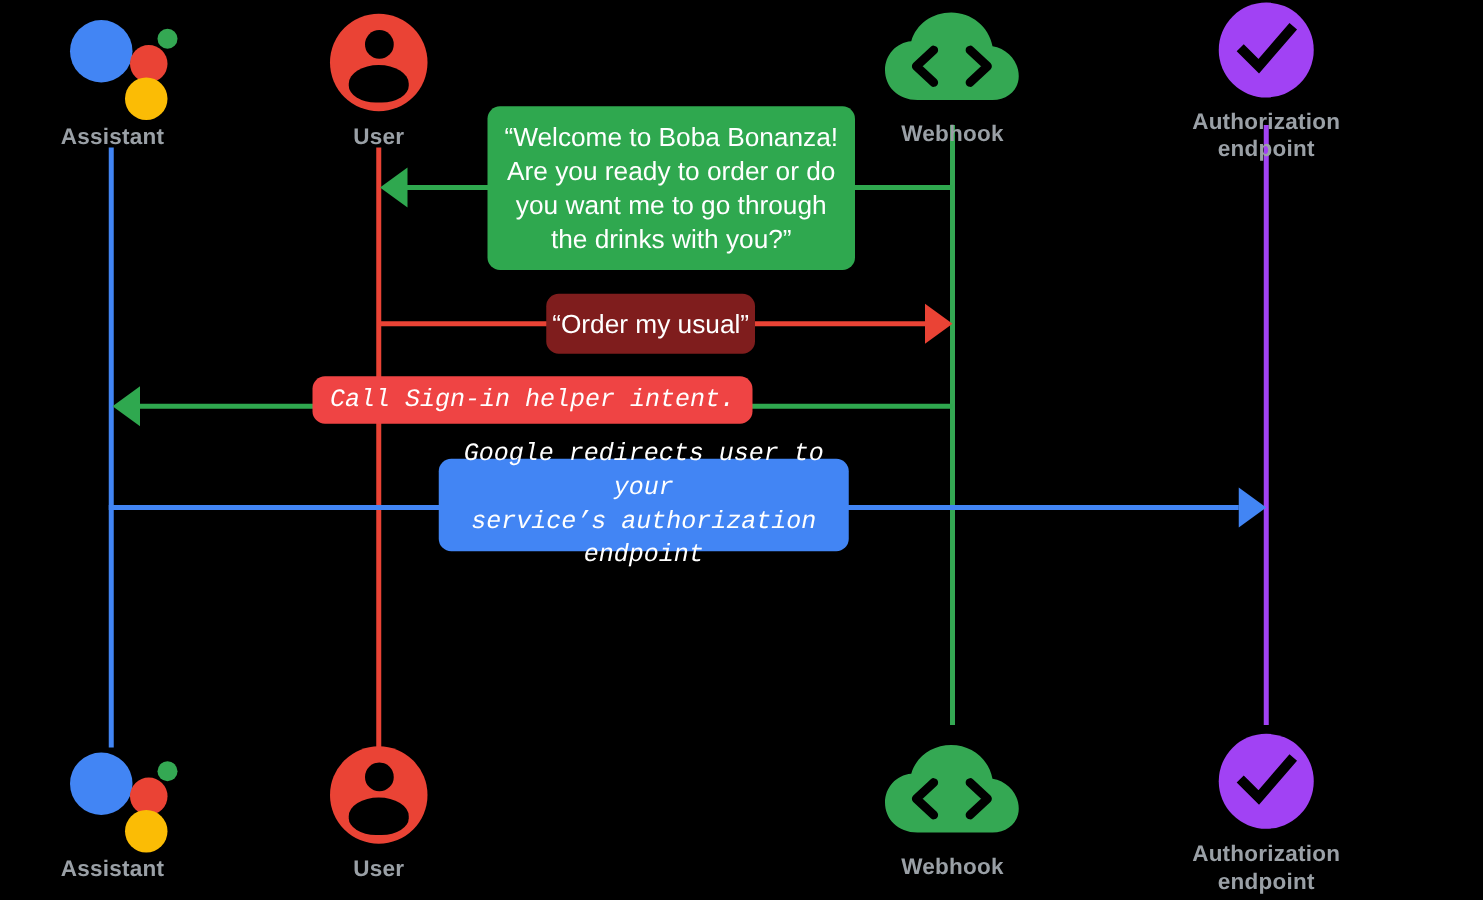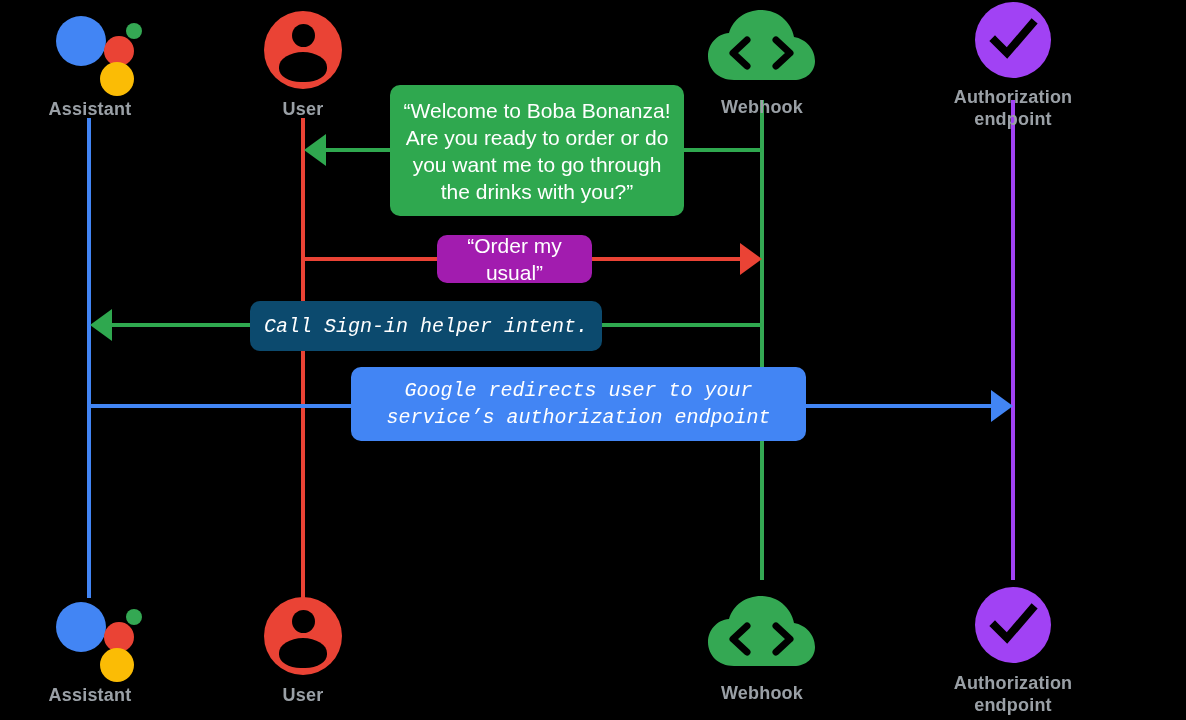--- a/index.html
+++ b/index.html
@@ -171,33 +171,33 @@
   <div class="arrowhead arrow-left" style="left:256px; top:134px; border-right:22px solid #2FA84F;"></div>
   <div class="bubble bubble-sans" style="left:342px; top:85px; width:294px; height:131px; background:#2FA84F;">
     <span class="txt">“Welcome to Boba Bonanza!
 Are you ready to order or do
 you want me to go through
 the drinks with you?”</span>
   </div>
 
   <div class="hline" style="left:255px; top:257px; width:437px; background:#EA4335;"></div>
   <div class="arrowhead arrow-right" style="left:692px; top:243px; border-left:22px solid #EA4335;"></div>
-  <div class="bubble bubble-sans" style="left:389px; top:235px; width:155px; height:48px; background:#a21caf;">
+  <div class="bubble bubble-sans" style="left:389px; top:235px; width:167px; height:48px; background:#7f1d1d;">
     <span class="txt">“Order my usual”</span>
   </div>
 
   <div class="hline" style="left:55px; top:323px; width:659px; background:#2FA84F;"></div>
   <div class="arrowhead arrow-left" style="left:42px; top:309px; border-right:22px solid #2FA84F;"></div>
-  <div class="bubble bubble-mono" style="left:202px; top:301px; width:352px; height:50px; background:#0c4a6e;">
+  <div class="bubble bubble-mono" style="left:202px; top:301px; width:352px; height:38px; background:#ef4444;">
     <span class="txt">Call Sign-in helper intent.</span>
   </div>
 
   <div class="hline" style="left:39px; top:404px; width:904px; background:#4285F4;"></div>
   <div class="arrowhead arrow-right" style="left:943px; top:390px; border-left:22px solid #4285F4;"></div>
-  <div class="bubble bubble-mono" style="left:303px; top:367px; width:455px; height:74px; background:#4285F4;">
+  <div class="bubble bubble-mono" style="left:303px; top:367px; width:328px; height:74px; background:#4285F4;">
     <span class="txt">Google redirects user to your
 service’s authorization endpoint</span>
   </div>
 
 
   <div class="actor" style="left:0px; top:0px;">
     <div class="assistant-logo" style="left:8px; top:596px;">
       <i class="al-blue"></i>
       <i class="al-red"></i>
       <i class="al-yellow"></i>

